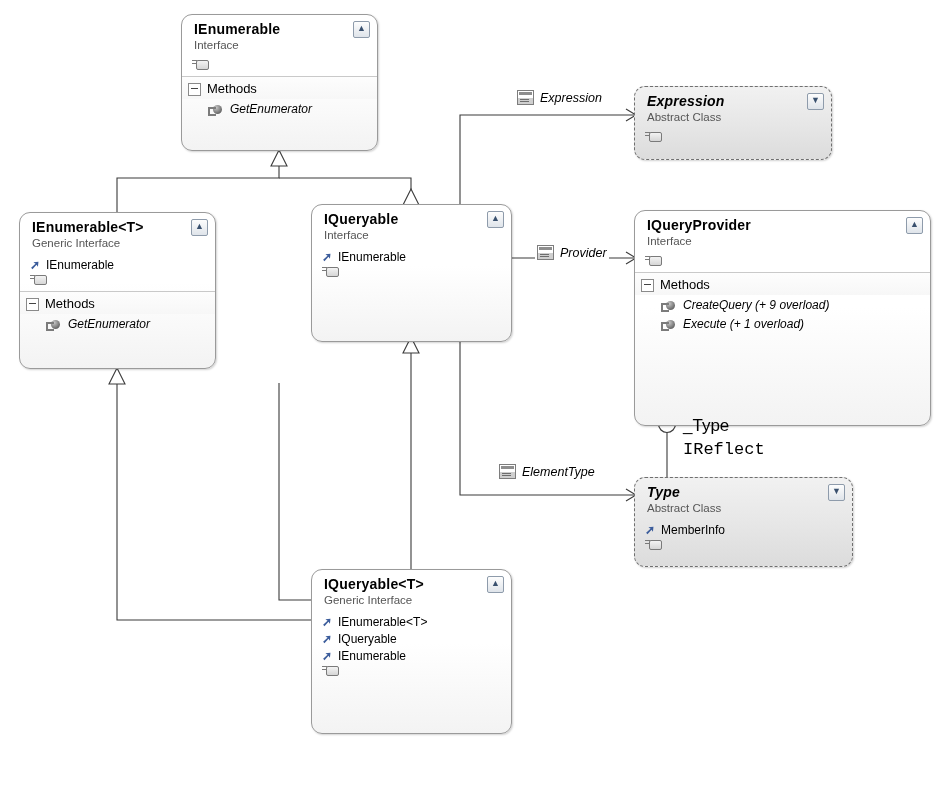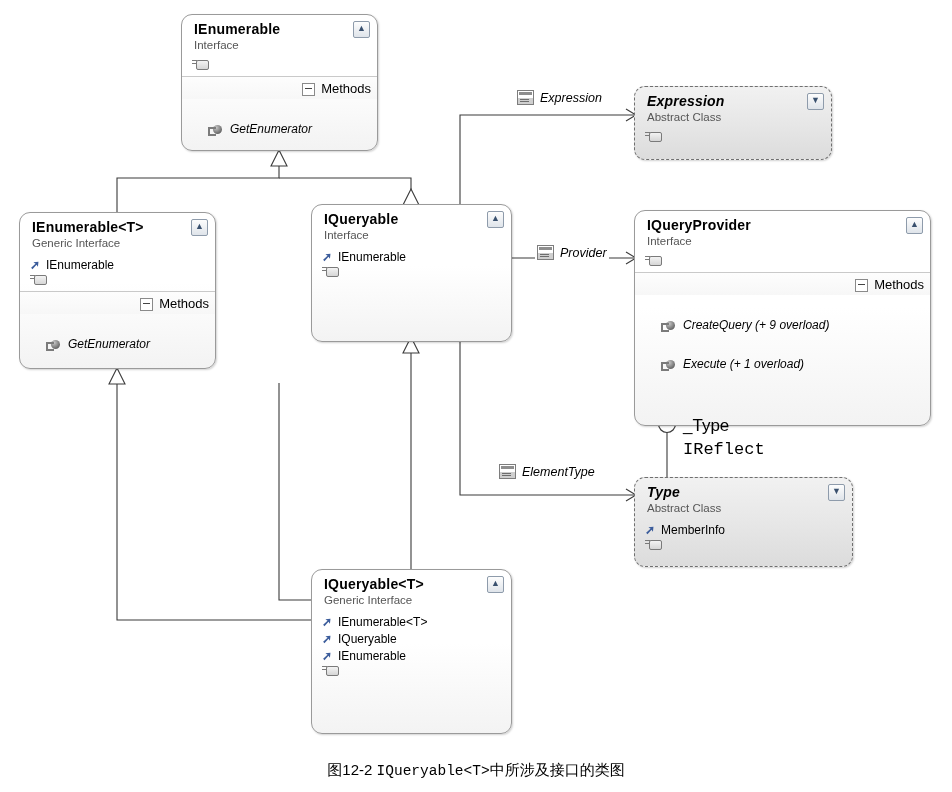--- a/index.html
+++ b/index.html
@@ -85,21 +85,20 @@
   .row .txt { line-height: 17px; }
   .row.inherit .txt { font-size: 12px; }
   .section-hdr {
     border-top: 1px solid #c9c9c9;
     margin: 3px 0 0 0;
     padding: 4px 6px 2px 6px;
     display: flex;
     align-items: center;
     gap: 6px;
     background: linear-gradient(to bottom,#fdfdfd,#f7f7f7);
-    justify-content: flex-end;
   }
   .section-hdr .label {
     font-size: 13px;
     line-height: 16px;
   }
   .expander {
     width: 11px;
     height: 11px;
     border: 1px solid #8a8a8a;
     background: #fff;
@@ -117,21 +116,20 @@
   }
   .members { padding: 1px 6px 6px 26px; }
   .member {
     font-size: 12px;
     font-style: italic;
     line-height: 19px;
     display: flex;
     align-items: center;
     gap: 6px;
     white-space: nowrap;
-    margin-top: 20px;
   }
   
   .ico-method {
     flex: 0 0 auto;
     width: 16px; height: 12px;
     position: relative;
   }
   .ico-method::before {
     content: "";
     position: absolute;
@@ -439,18 +437,14 @@
     <span>ElementType</span>
   </div>
 
   <div class="lolli-label" style="left:683px; top:417px;">
     <span>_Type</span>
   </div>
   <div class="lolli-label" style="left:683px; top:441px;font-family:Liberation Mono, monospace;">
     <span>IReflect</span>
   </div>
 
-  <div class="caption">
-    <span>图12-2</span>
-    <span class="mono">IQueryable&lt;T&gt;</span><span>中所涉及接口的类图</span>
-  </div>
 
 </div>
 
 </body></html>

